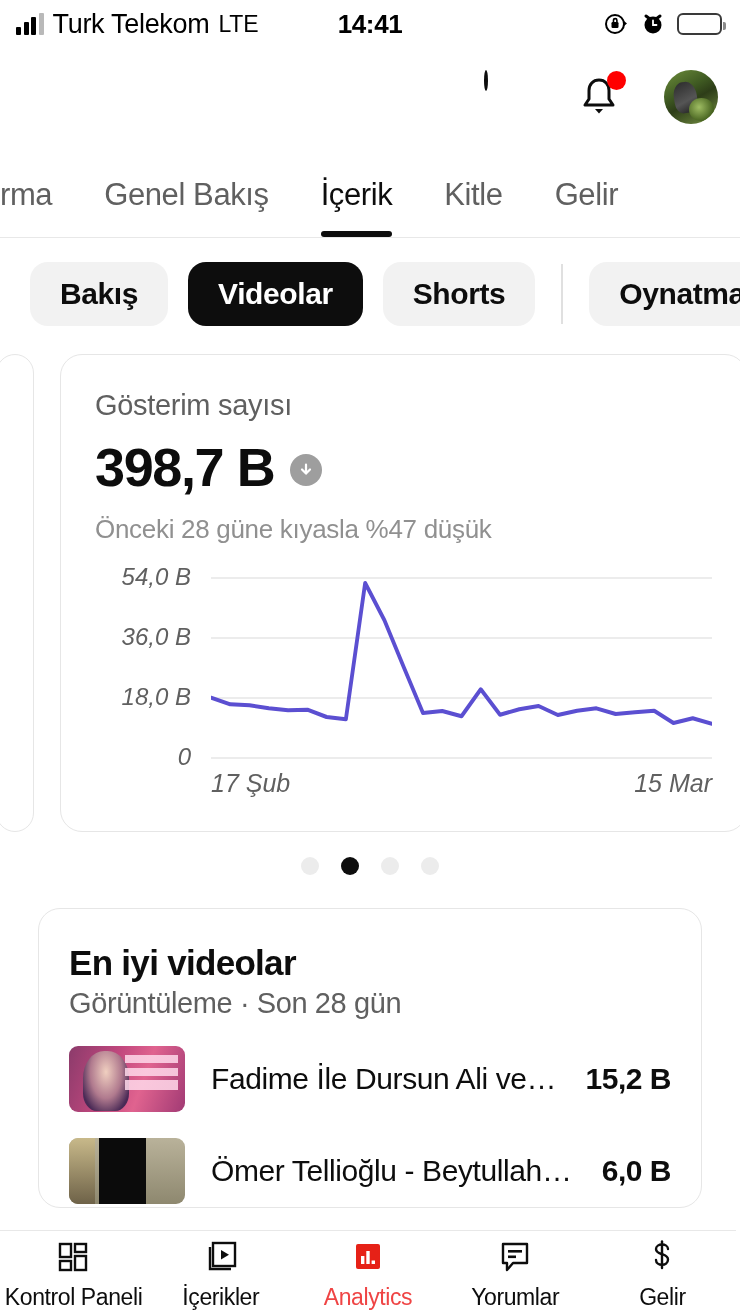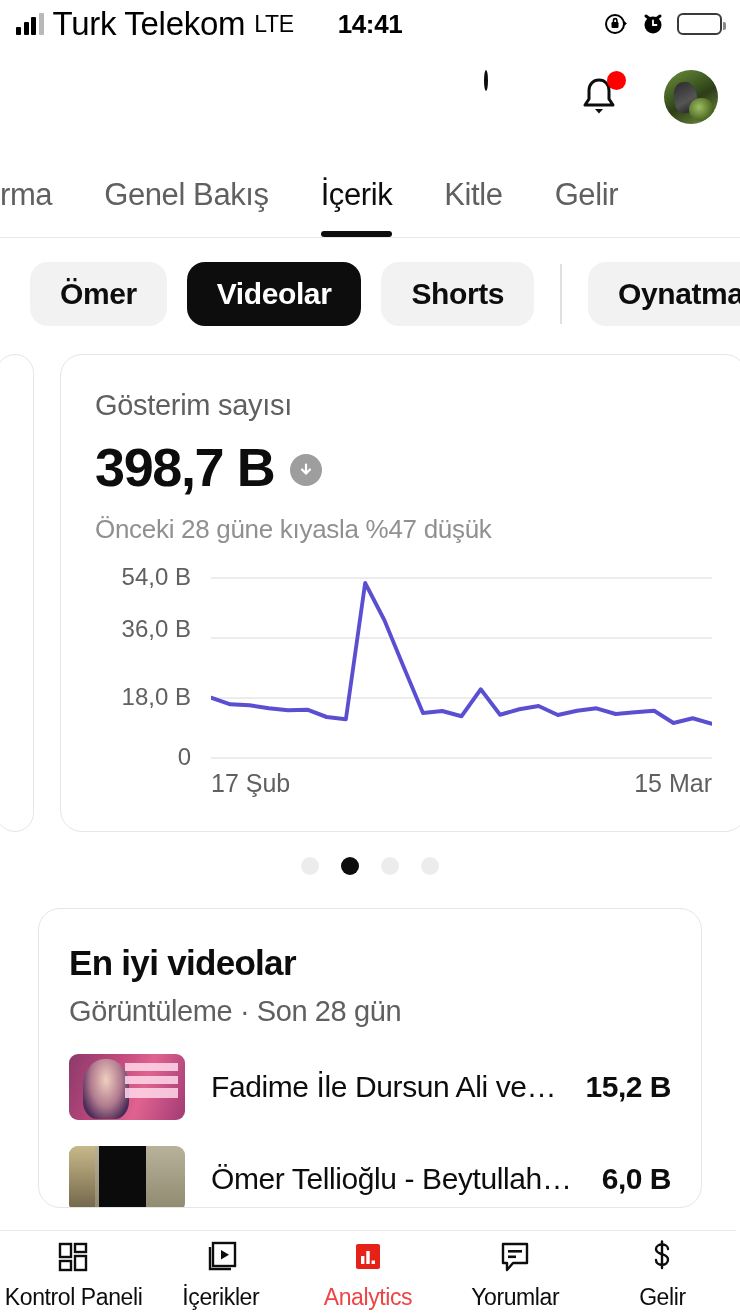--- a/index.html
+++ b/index.html
@@ -19,21 +19,21 @@
     padding: 0 18px 0 16px;
     position: relative;
   }
   .sb-left { display: flex; align-items: center; gap: 9px; }
   .signal { display: flex; align-items: flex-end; gap: 2.5px; height: 22px; }
   .signal i { display: block; width: 5px; background: #000; border-radius: 1px; }
   .signal i:nth-child(1) { height: 8px; }
   .signal i:nth-child(2) { height: 13px; }
   .signal i:nth-child(3) { height: 18px; }
   .signal i:nth-child(4) { height: 22px; background: #b9b9b9; }
-  .carrier { font-size: 33px; color: #000; letter-spacing: -0.3px; }
+  .carrier { font-size: 27px; color: #000; letter-spacing: -0.3px; }
   .lte { font-size: 23px; color: #000; letter-spacing: -0.2px; }
   .sb-time {
     position: absolute; left: 0; right: 0; text-align: center;
     font-size: 26px; font-weight: bold; color: #000; letter-spacing: -0.4px;
     pointer-events: none;
   }
   .sb-right {
     margin-left: auto; display: flex; align-items: center; gap: 11px;
     position: relative; z-index: 2;
   }
@@ -146,21 +146,21 @@
 
   .card-title { font-size: 29px; color: #606060; letter-spacing: -0.3px; }
   .card-value-row { display: flex; align-items: center; gap: 16px; margin-top: 14px; }
   .card-value { font-size: 54px; font-weight: bold; color: #0d0d0d; letter-spacing: -1.4px; }
   .trend-badge {
     width: 32px; height: 32px; border-radius: 50%; background: #9e9e9e;
     display: flex; align-items: center; justify-content: center; margin-top: 6px;
   }
   .card-sub { font-size: 26px; color: #909090; margin-top: 16px; letter-spacing: -0.3px; }
 
-  .chart-area { position: relative; margin-top: 28px; height: 230px; }
+  .chart-area { position: relative; margin-top: 28px; height: 230px; font-style: italic; }
   .y-labels {
     position: absolute; left: 0; top: 0; width: 96px; height: 190px;
   }
   .y-lab {
     position: absolute; right: 0; font-size: 24px; color: #606060;
     transform: translateY(-50%); white-space: nowrap;
   }
   .plot { position: absolute; left: 116px; right: 0; top: 0; height: 190px; }
   .gridline { position: absolute; left: 0; right: 0; height: 1.5px; background: #ececec; }
   .plot svg { position: absolute; inset: 0; width: 100%; height: 100%; }
@@ -176,21 +176,21 @@
   }
   .dot { width: 18px; height: 18px; border-radius: 50%; background: #ececec; }
   .dot.active { background: #0d0d0d; }
 
   
   .top-card {
     margin: 12px 38px 0 38px; border: 1.5px solid #e6e6e6; border-radius: 22px;
     padding: 34px 30px 0 30px; height: 300px; overflow: hidden;
   }
   .top-title { font-size: 35px; font-weight: bold; color: #0d0d0d; letter-spacing: -0.7px; }
-  .top-sub { font-size: 29px; color: #606060; margin-top: 12px; letter-spacing: -0.4px; }
+  .top-sub { font-size: 29px; color: #606060; margin-top: 4px; letter-spacing: -0.4px; }
   .vrow { display: flex; align-items: center; gap: 26px; margin-top: 26px; }
   .thumb { width: 116px; height: 66px; border-radius: 9px; flex: none; overflow: hidden; position: relative; }
   .thumb-1 { background: linear-gradient(110deg,#8b3b6b 0%,#c2487e 38%,#e0638f 62%,#a13a74 100%); }
   .thumb-1::before {
     content: ""; position: absolute; left: 12%; top: 8%; width: 40%; height: 90%;
     background: radial-gradient(ellipse at 50% 35%, #f0cfc0 0%, #b07a8e 48%, #4a2a56 80%);
     border-radius: 46% 46% 30% 30%;
   }
   .thumb-1::after {
     content: ""; position: absolute; right: 6%; top: 14%; width: 46%; height: 52%;
@@ -276,21 +276,21 @@
 
 <div class="tabs">
   <div class="tab first">rma</div>
   <div class="tab">Genel Bakış</div>
   <div class="tab active">İçerik</div>
   <div class="tab">Kitle</div>
   <div class="tab">Gelir</div>
 </div>
 
 <div class="chips">
-  <div class="chip">Ömer</div>
+  <div class="chip">Bakış</div>
   <div class="chip active">Videolar</div>
   <div class="chip">Shorts</div>
   <div class="chip-divider"></div>
   <div class="chip">Oynatma listele</div>
 </div>
 
 <div class="carousel">
 
   <div class="metric-card card-peek-left"></div>
 
@@ -302,21 +302,21 @@
         <svg width="18" height="18" viewBox="0 0 18 18">
           <path d="M9 3.5 V12 M5 8.5 L9 12.6 L13 8.5" fill="none" stroke="#fff" stroke-width="2.2" stroke-linecap="round" stroke-linejoin="round"></path>
         </svg>
       </span>
     </div>
     <div class="card-sub">Önceki 28 güne kıyasla %47 düşük</div>
 
     <div class="chart-area">
       <div class="y-labels">
         <span class="y-lab" style="top:4px">54,0 B</span>
-        <span class="y-lab" style="top:56px">36,0 B</span>
+        <span class="y-lab" style="top:64px">36,0 B</span>
         <span class="y-lab" style="top:124px">18,0 B</span>
         <span class="y-lab" style="top:184px">0</span>
       </div>
       <div class="plot">
         <div class="gridline" style="top:4px"></div>
         <div class="gridline" style="top:64px"></div>
         <div class="gridline" style="top:124px"></div>
         <div class="gridline" style="top:184px"></div>
         <svg viewBox="0 0 520 190" preserveAspectRatio="none">
           <polyline id="series-line" fill="none" stroke="#5b4fd1" stroke-width="4" stroke-linejoin="round" stroke-linecap="round" points="0.0,124.7 20.0,131.3 40.0,132.3 60.0,135.3 80.0,137.3 100.0,136.7 120.0,144.0 140.0,146.3 160.0,10.0 180.0,47.3 200.0,94.0 220.0,140.0 240.0,138.0 260.0,143.3 280.0,116.3 300.0,141.7 320.0,136.3 340.0,133.0 360.0,142.0 380.0,137.7 400.0,135.3 420.0,141.0 440.0,139.3 460.0,137.7 480.0,150.0 500.0,145.3 520.0,150.7"></polyline>

